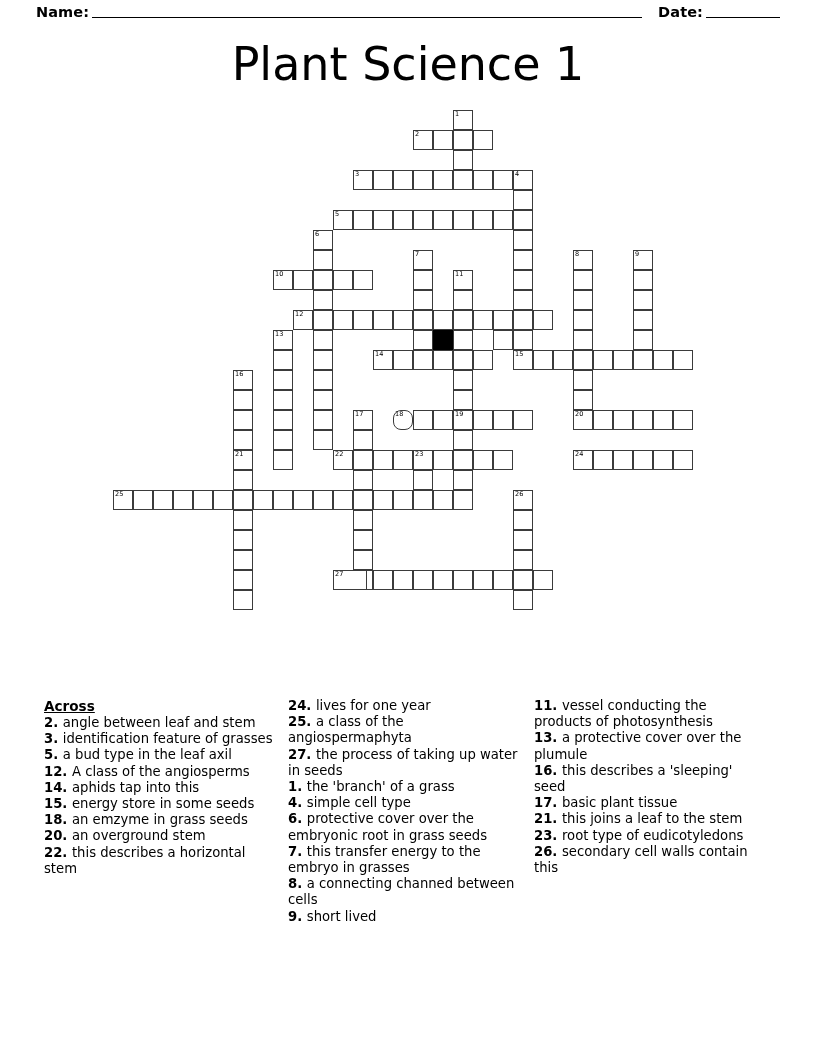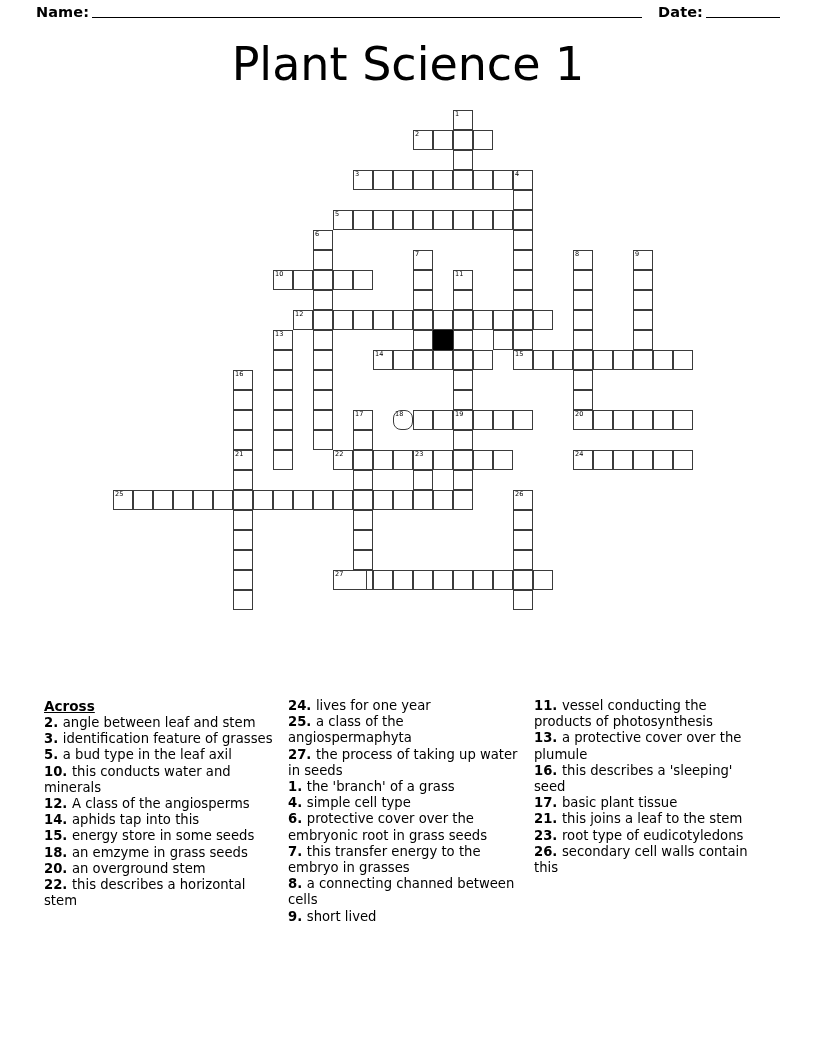--- a/index.html
+++ b/index.html
@@ -377,21 +377,20 @@
     <div class="xw-cell" style="left: 493px; top: 330px;"></div>
     <div class="xw-cell blocked" style="left: 433px; top: 330px;"></div>
   </div>
 
 <div id="clues">
   <div class="clue-col" id="clue-col-1">
       <span class="clue-heading">Across</span>
       <span class="clue"><span class="clue-num">2. </span><span>angle between leaf and stem</span></span>
       <span class="clue"><span class="clue-num">3. </span><span>identification feature of grasses</span></span>
       <span class="clue"><span class="clue-num">5. </span><span>a bud type in the leaf axil</span></span>
-      <span class="clue"><span class="clue-num">10. </span><span>this conducts water and minerals</span></span>
       <span class="clue"><span class="clue-num">12. </span><span>A class of the angiosperms</span></span>
       <span class="clue"><span class="clue-num">14. </span><span>aphids tap into this</span></span>
       <span class="clue"><span class="clue-num">15. </span><span>energy store in some seeds</span></span>
       <span class="clue"><span class="clue-num">18. </span><span>an emzyme in grass seeds</span></span>
       <span class="clue"><span class="clue-num">20. </span><span>an overground stem</span></span>
       <span class="clue"><span class="clue-num">22. </span><span>this describes a horizontal stem</span></span>
     </div>
   <div class="clue-col" id="clue-col-2">
       <span class="clue"><span class="clue-num">24. </span><span>lives for one year</span></span>
       <span class="clue"><span class="clue-num">25. </span><span>a class of the angiospermaphyta</span></span>

